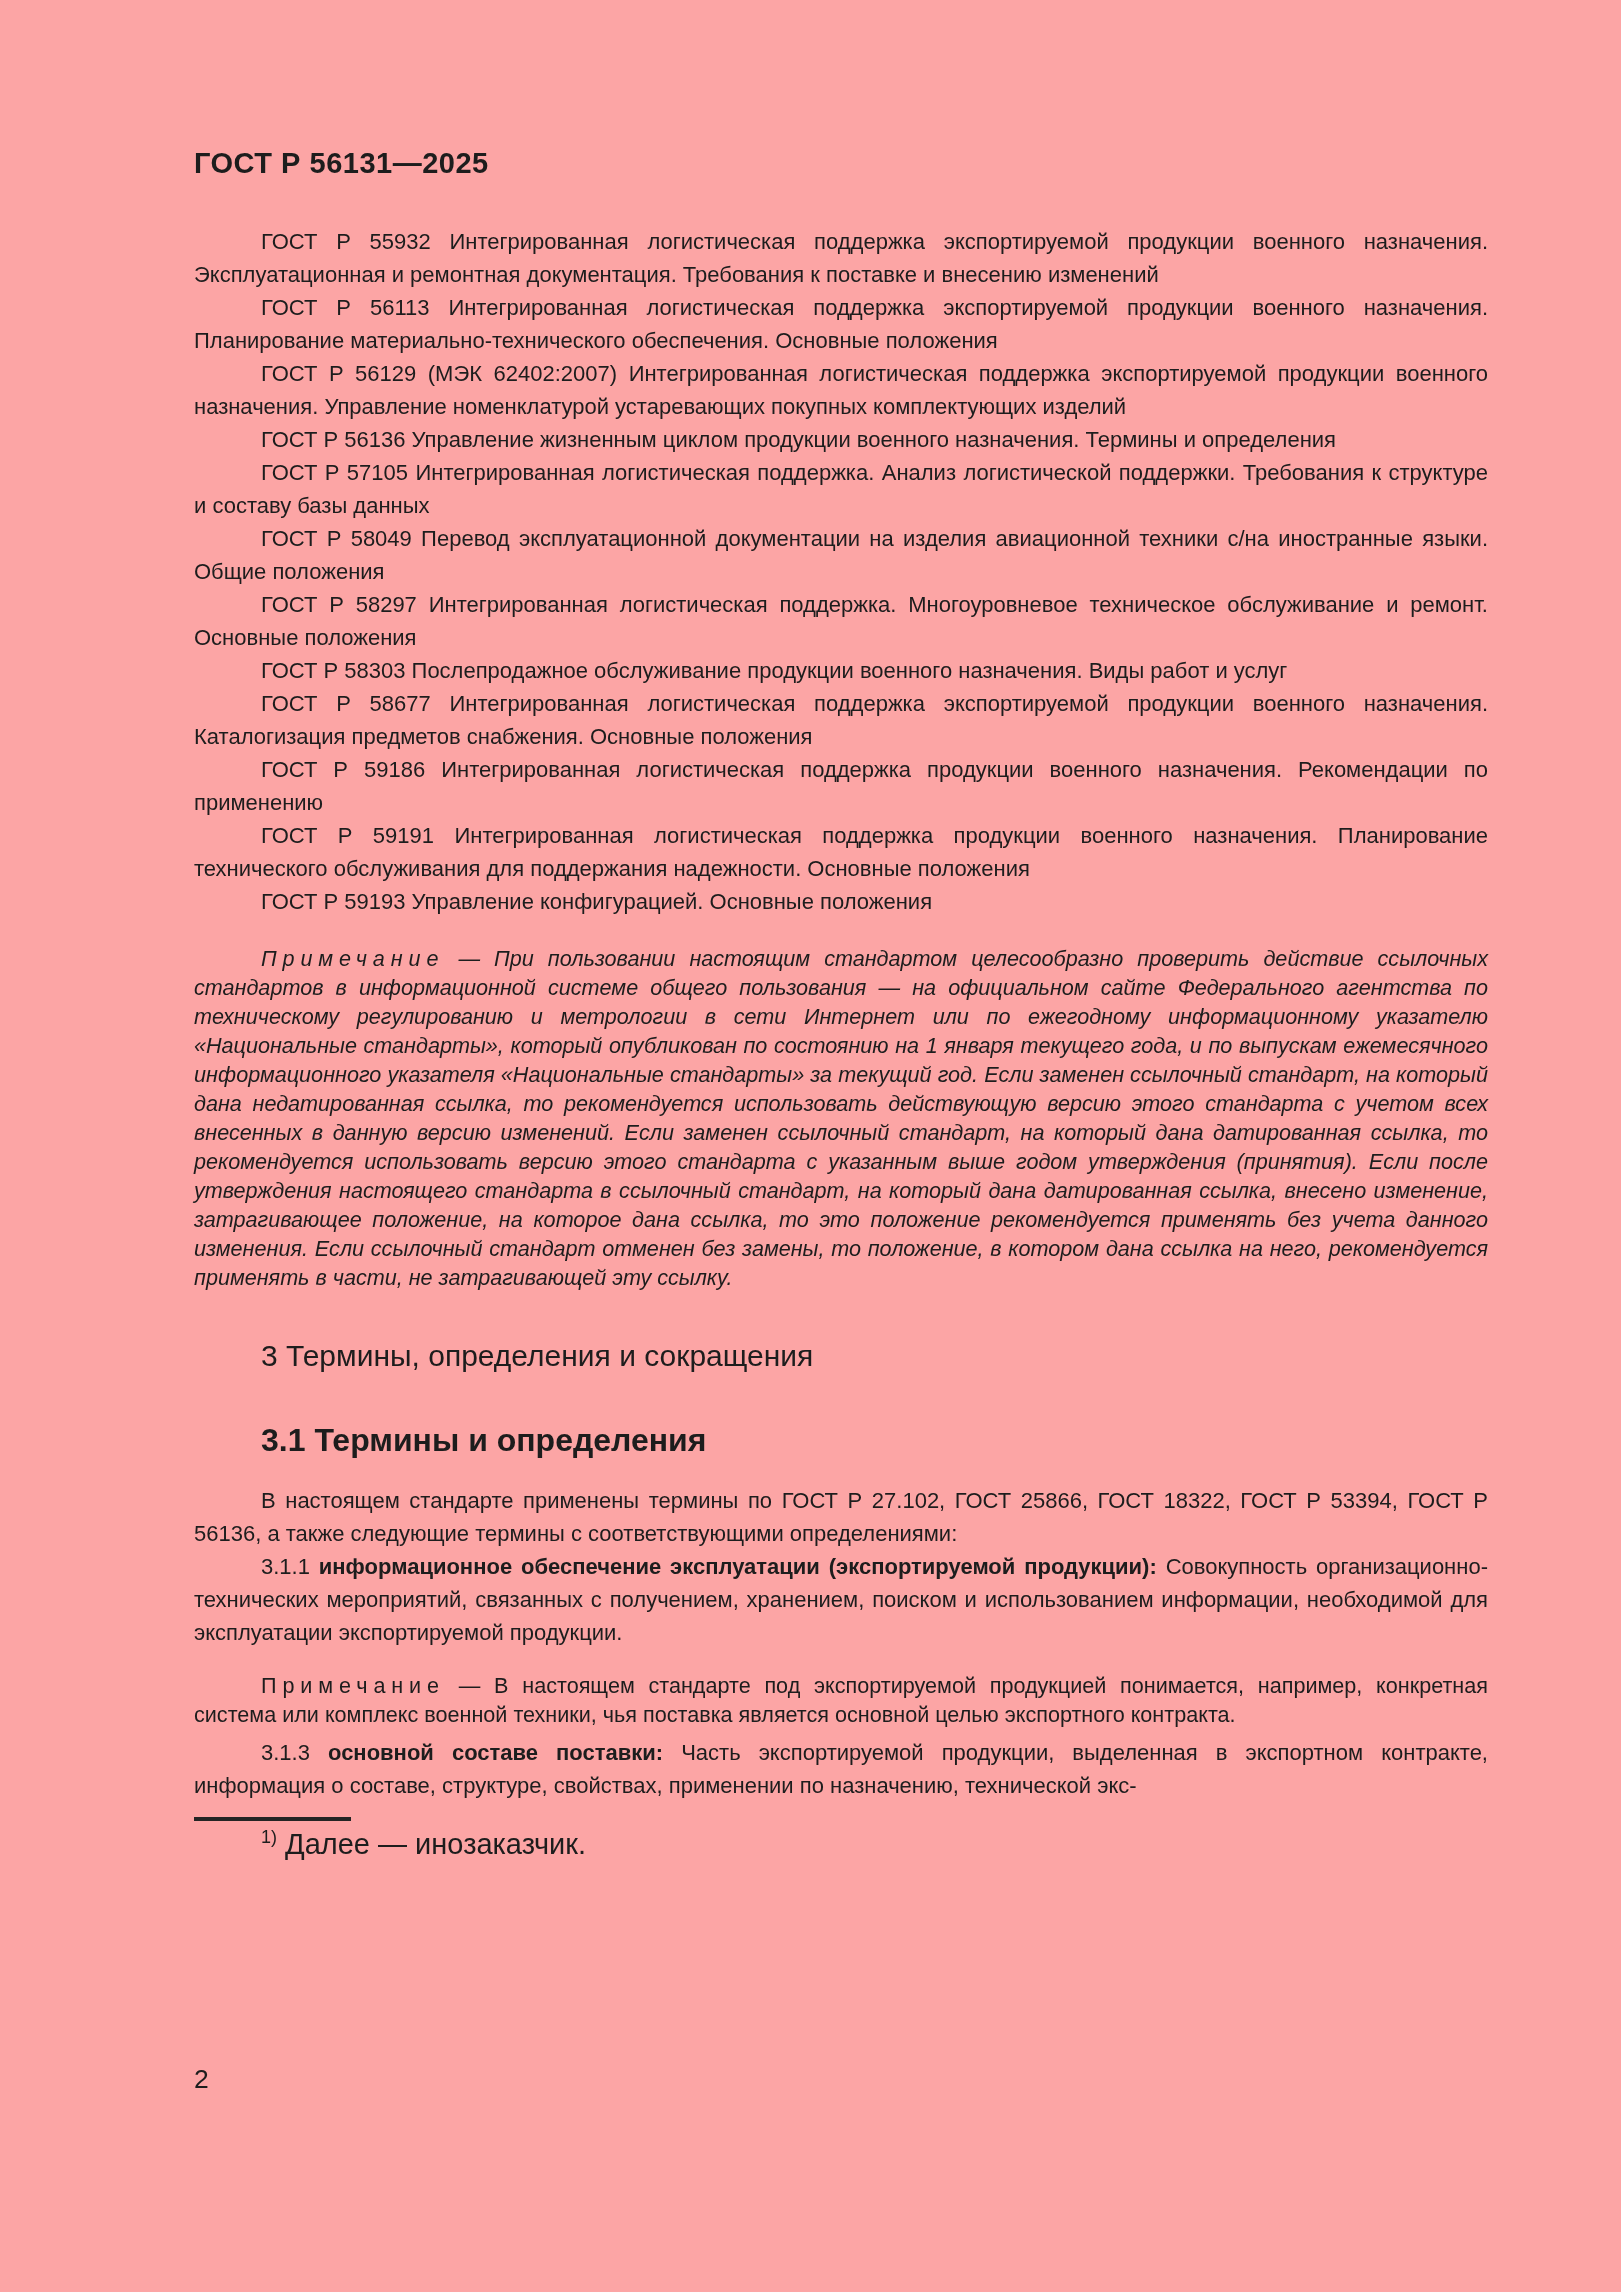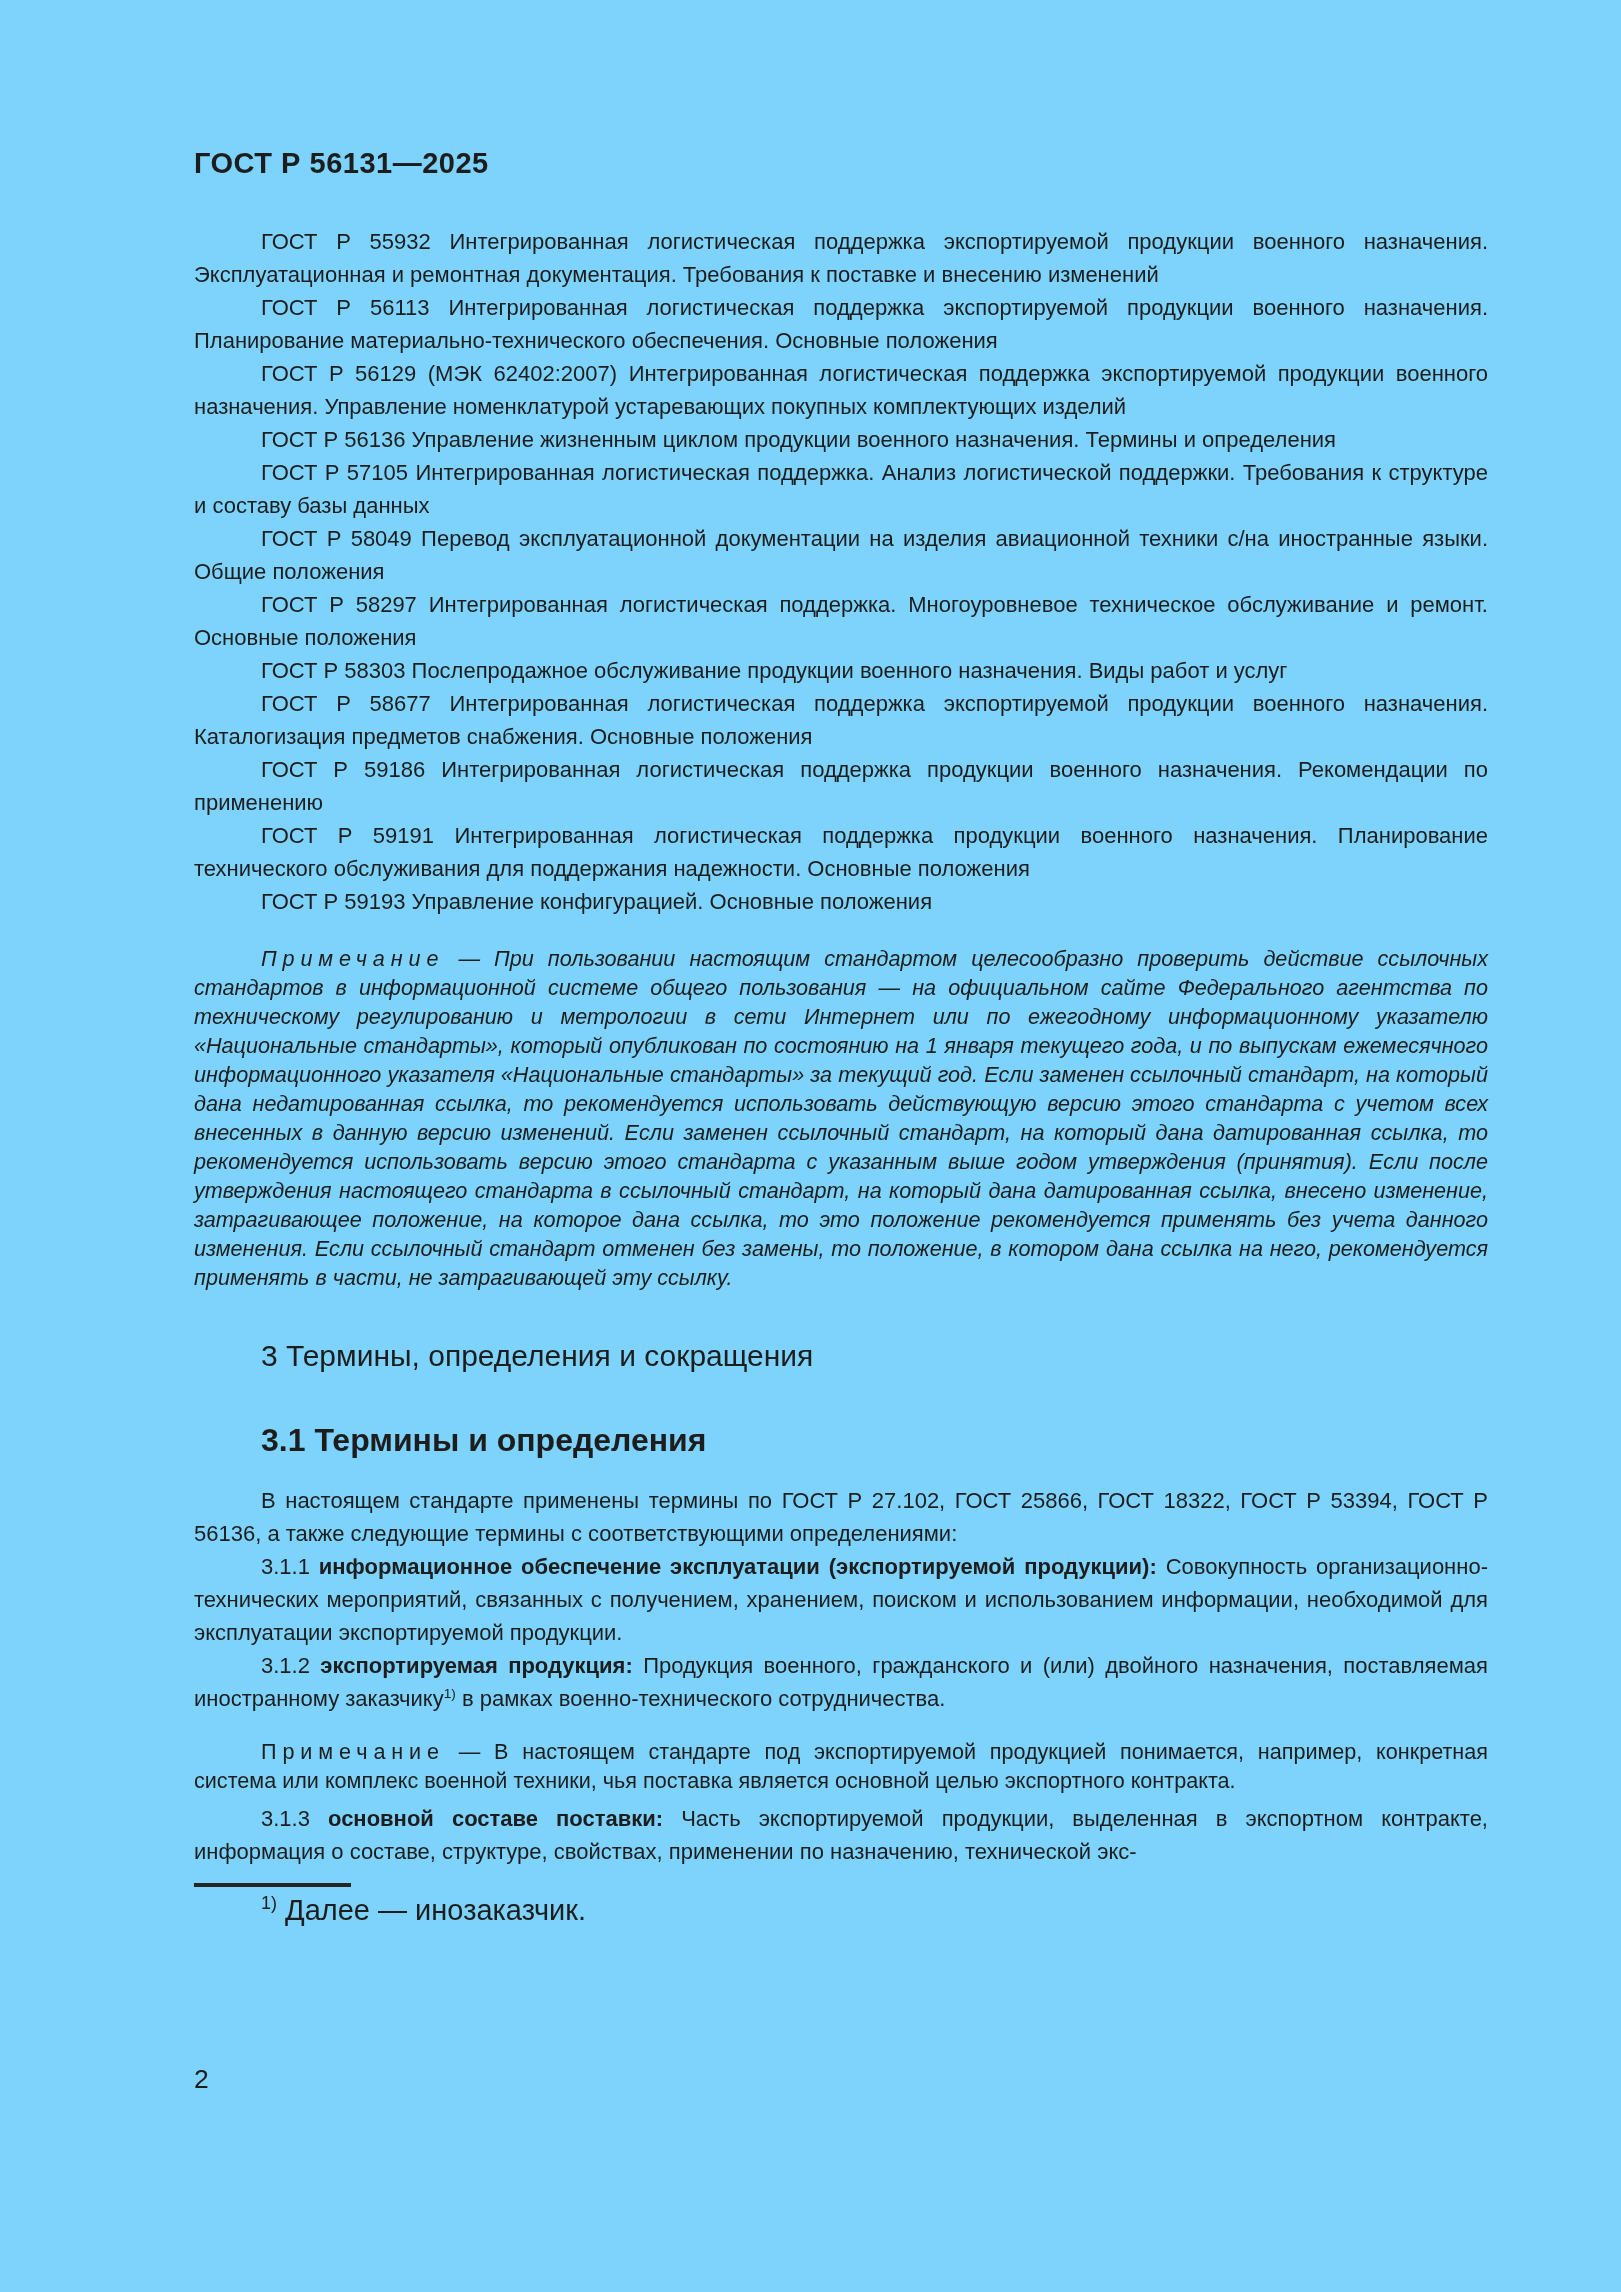--- a/index.html
+++ b/index.html
@@ -1,21 +1,21 @@
 <!DOCTYPE html>
 <html lang="ru"><head>
 <meta charset="utf-8">
 <style>
   * { margin: 0; padding: 0; box-sizing: border-box; }
   html, body { background: #ffffff; }
   .page {
     position: relative;
     width: 1621px;
     height: 2293px;
-    background: #7dd3fc;
+    background: #fca5a5;
     color: #1d1d1d;
     font-family: "Liberation Sans", "DejaVu Sans", sans-serif;
     overflow: hidden;
     padding: 147px 133px 0 194px;
   }
   .running-header {
     font-size: 29px;
     font-weight: bold;
     letter-spacing: 0.5px;
   }
@@ -94,21 +94,20 @@
   <p class="note refs-note"><span class="spaced">Примечание</span> <span>— При пользовании настоящим стандартом целесообразно проверить действие ссылочных стандартов в информационной системе общего пользования — на официальном сайте Федерального агентства по техническому регулированию и метрологии в сети Интернет или по ежегодному информационному указателю «Национальные стандарты», который опубликован по состоянию на 1 января текущего года, и по выпускам ежемесячного информационного указателя «Национальные стандарты» за текущий год. Если заменен ссылочный стандарт, на который дана недатированная ссылка, то рекомендуется использовать действующую версию этого стандарта с учетом всех внесенных в данную версию изменений. Если заменен ссылочный стандарт, на который дана датированная ссылка, то рекомендуется использовать версию этого стандарта с указанным выше годом утверждения (принятия). Если после утверждения настоящего стандарта в ссылочный стандарт, на который дана датированная ссылка, внесено изменение, затрагивающее положение, на которое дана ссылка, то это положение рекомендуется применять без учета данного изменения. Если ссылочный стандарт отменен без замены, то положение, в котором дана ссылка на него, рекомендуется применять в части, не затрагивающей эту ссылку.</span></p>
 
   <h2 class="sec-title">3 Термины, определения и сокращения</h2>
 
   <h3 class="sub-title">3.1 Термины и определения</h3>
 
   <p class="body intro">В настоящем стандарте применены термины по ГОСТ Р 27.102, ГОСТ 25866, ГОСТ 18322, ГОСТ Р 53394, ГОСТ Р 56136, а также следующие термины с соответствующими определениями:</p>
 
   <p class="body"><span>3.1.1</span> <b>информационное обеспечение эксплуатации (экспортируемой продукции):</b> <span>Совокупность организационно-технических мероприятий, связанных с получением, хранением, поиском и использованием информации, необходимой для эксплуатации экспортируемой продукции.</span></p>
 
-  <p class="body"><span>3.1.2</span> <b>экспортируемая продукция:</b> <span>Продукция военного, гражданского и (или) двойного назначения, поставляемая иностранному заказчику</span><sup>1)</sup> <span>в рамках военно-технического сотрудничества.</span></p>
 
   <p class="note term-note"><span class="spaced">Примечание</span> <span>— В настоящем стандарте под экспортируемой продукцией понимается, например, конкретная система или комплекс военной техники, чья поставка является основной целью экспортного контракта.</span></p>
 
   <p class="body"><span>3.1.3</span> <b>основной составе поставки:</b> <span>Часть экспортируемой продукции, выделенная в экспортном контракте, информация о составе, структуре, свойствах, применении по назначению, технической экс-</span></p>
 
   <div class="footnote-block">
     <div class="footnote-rule"></div>
     <p class="footnote"><sup>1)</sup> <span>Далее — инозаказчик.</span></p>
   </div>
 

